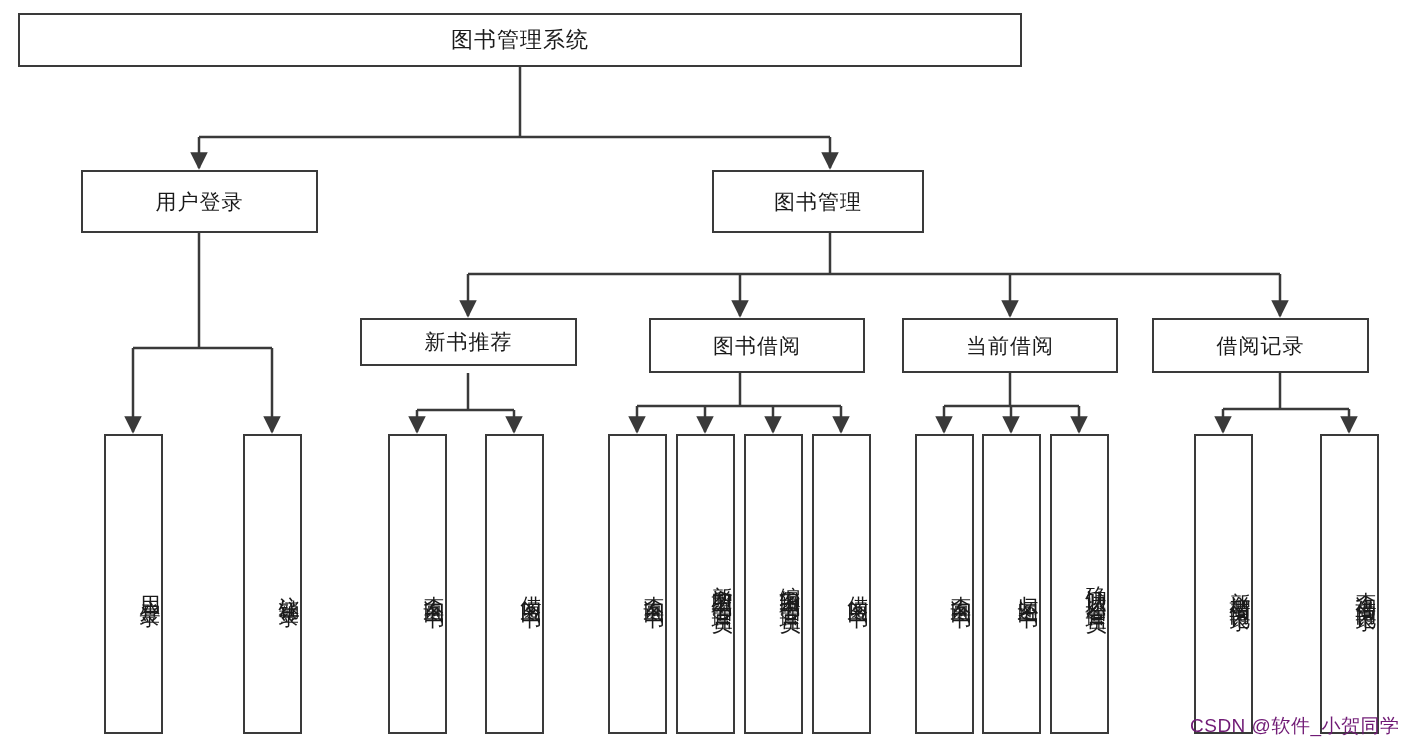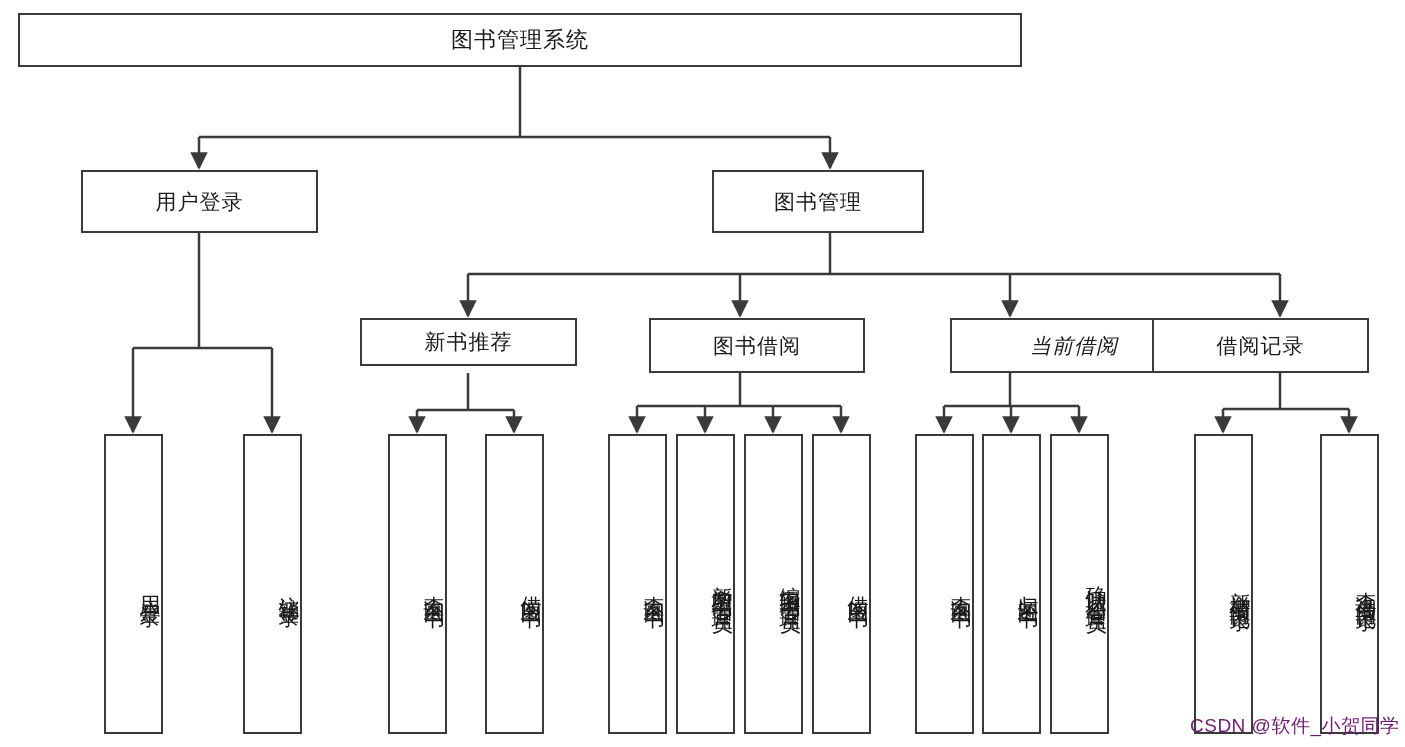--- a/index.html
+++ b/index.html
@@ -132,21 +132,21 @@
   <div class="node h" style="left:712px; top:170px; width:212px; height:63px;">
     <span>图书管理</span>
   </div>
 
   <div class="node h" style="left:360px; top:318px; width:217px; height:48px;justify-content:center;">
     <span>新书推荐</span>
   </div>
   <div class="node h" style="left:632px; top:318px; width:216px; height:55px;margin-left:17px;">
     <span>图书借阅</span>
   </div>
-  <div class="node h" style="left:950px; top:318px; width:248px; height:55px;font-style:italic;">
+  <div class="node h" style="left:902px; top:318px; width:216px; height:55px;">
     <span>当前借阅</span>
   </div>
   <div class="node h" style="left:1152px; top:318px; width:217px; height:55px;">
     <span>借阅记录</span>
   </div>
 
   <div class="node v" style="left:104px; top:434px; width:59px; height:300px;">
     <span class="vtext">用户登录</span>
   </div>
   <div class="node v" style="left:243px; top:434px; width:59px; height:300px;">

